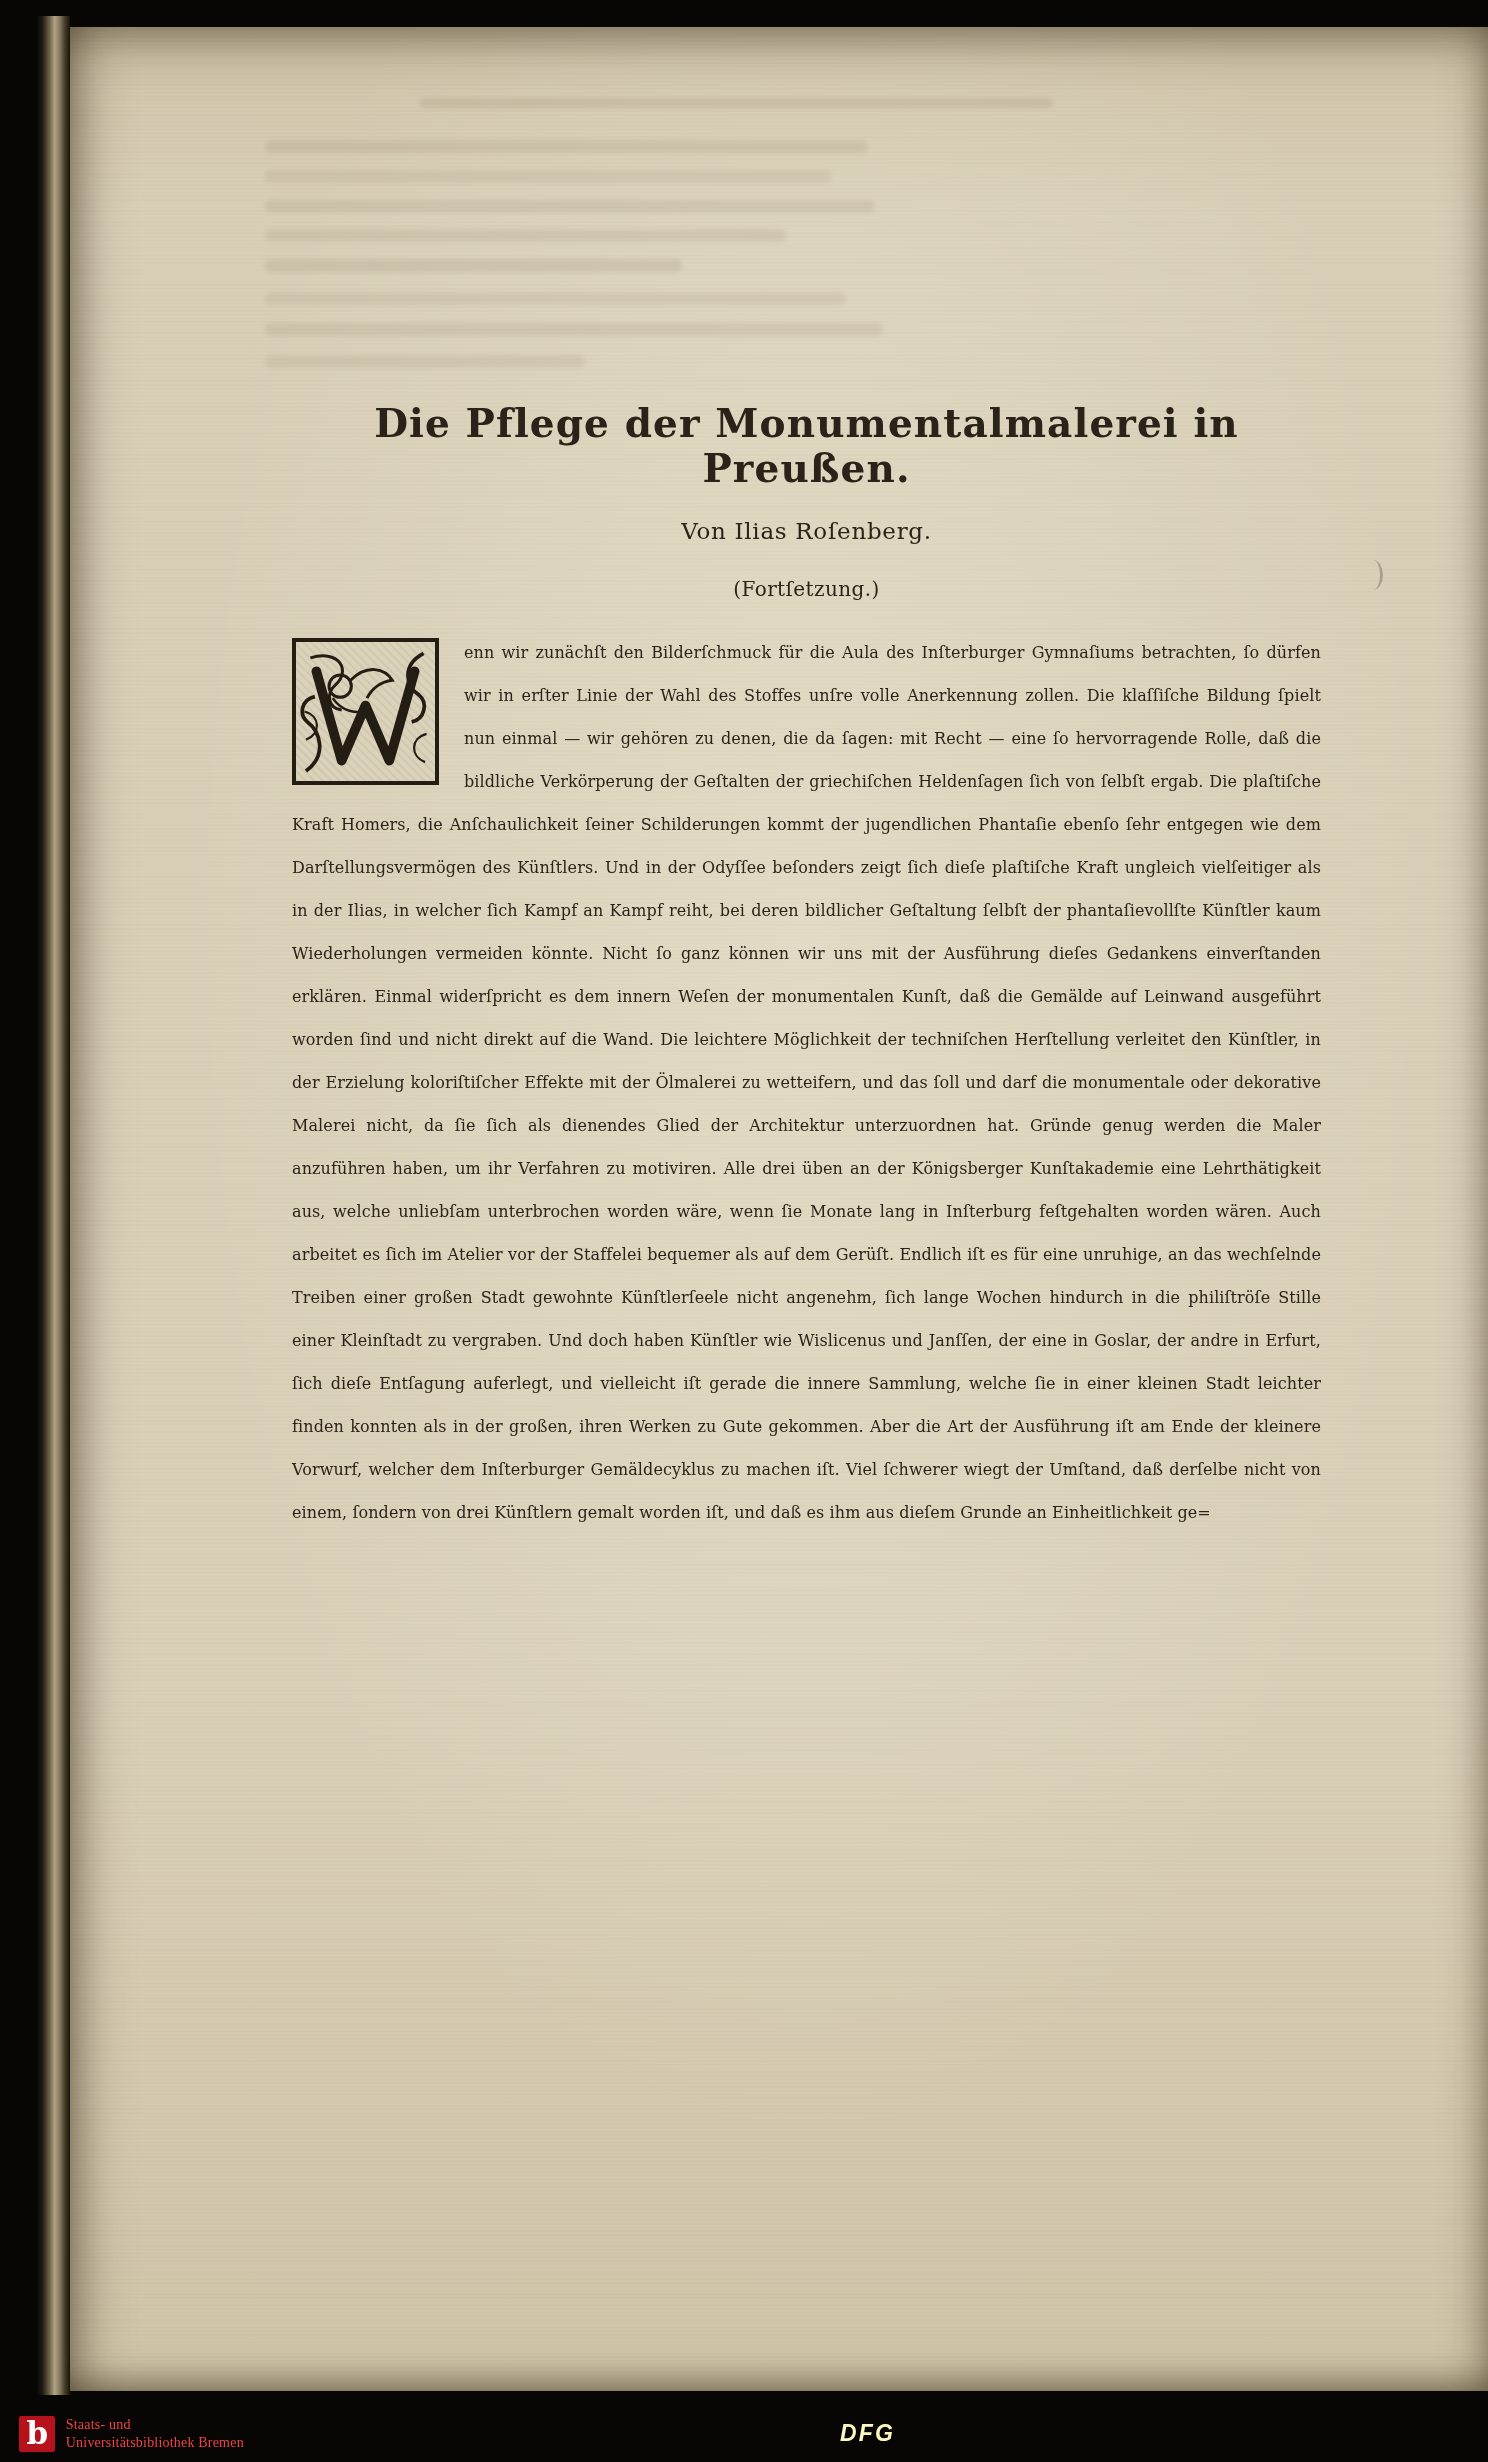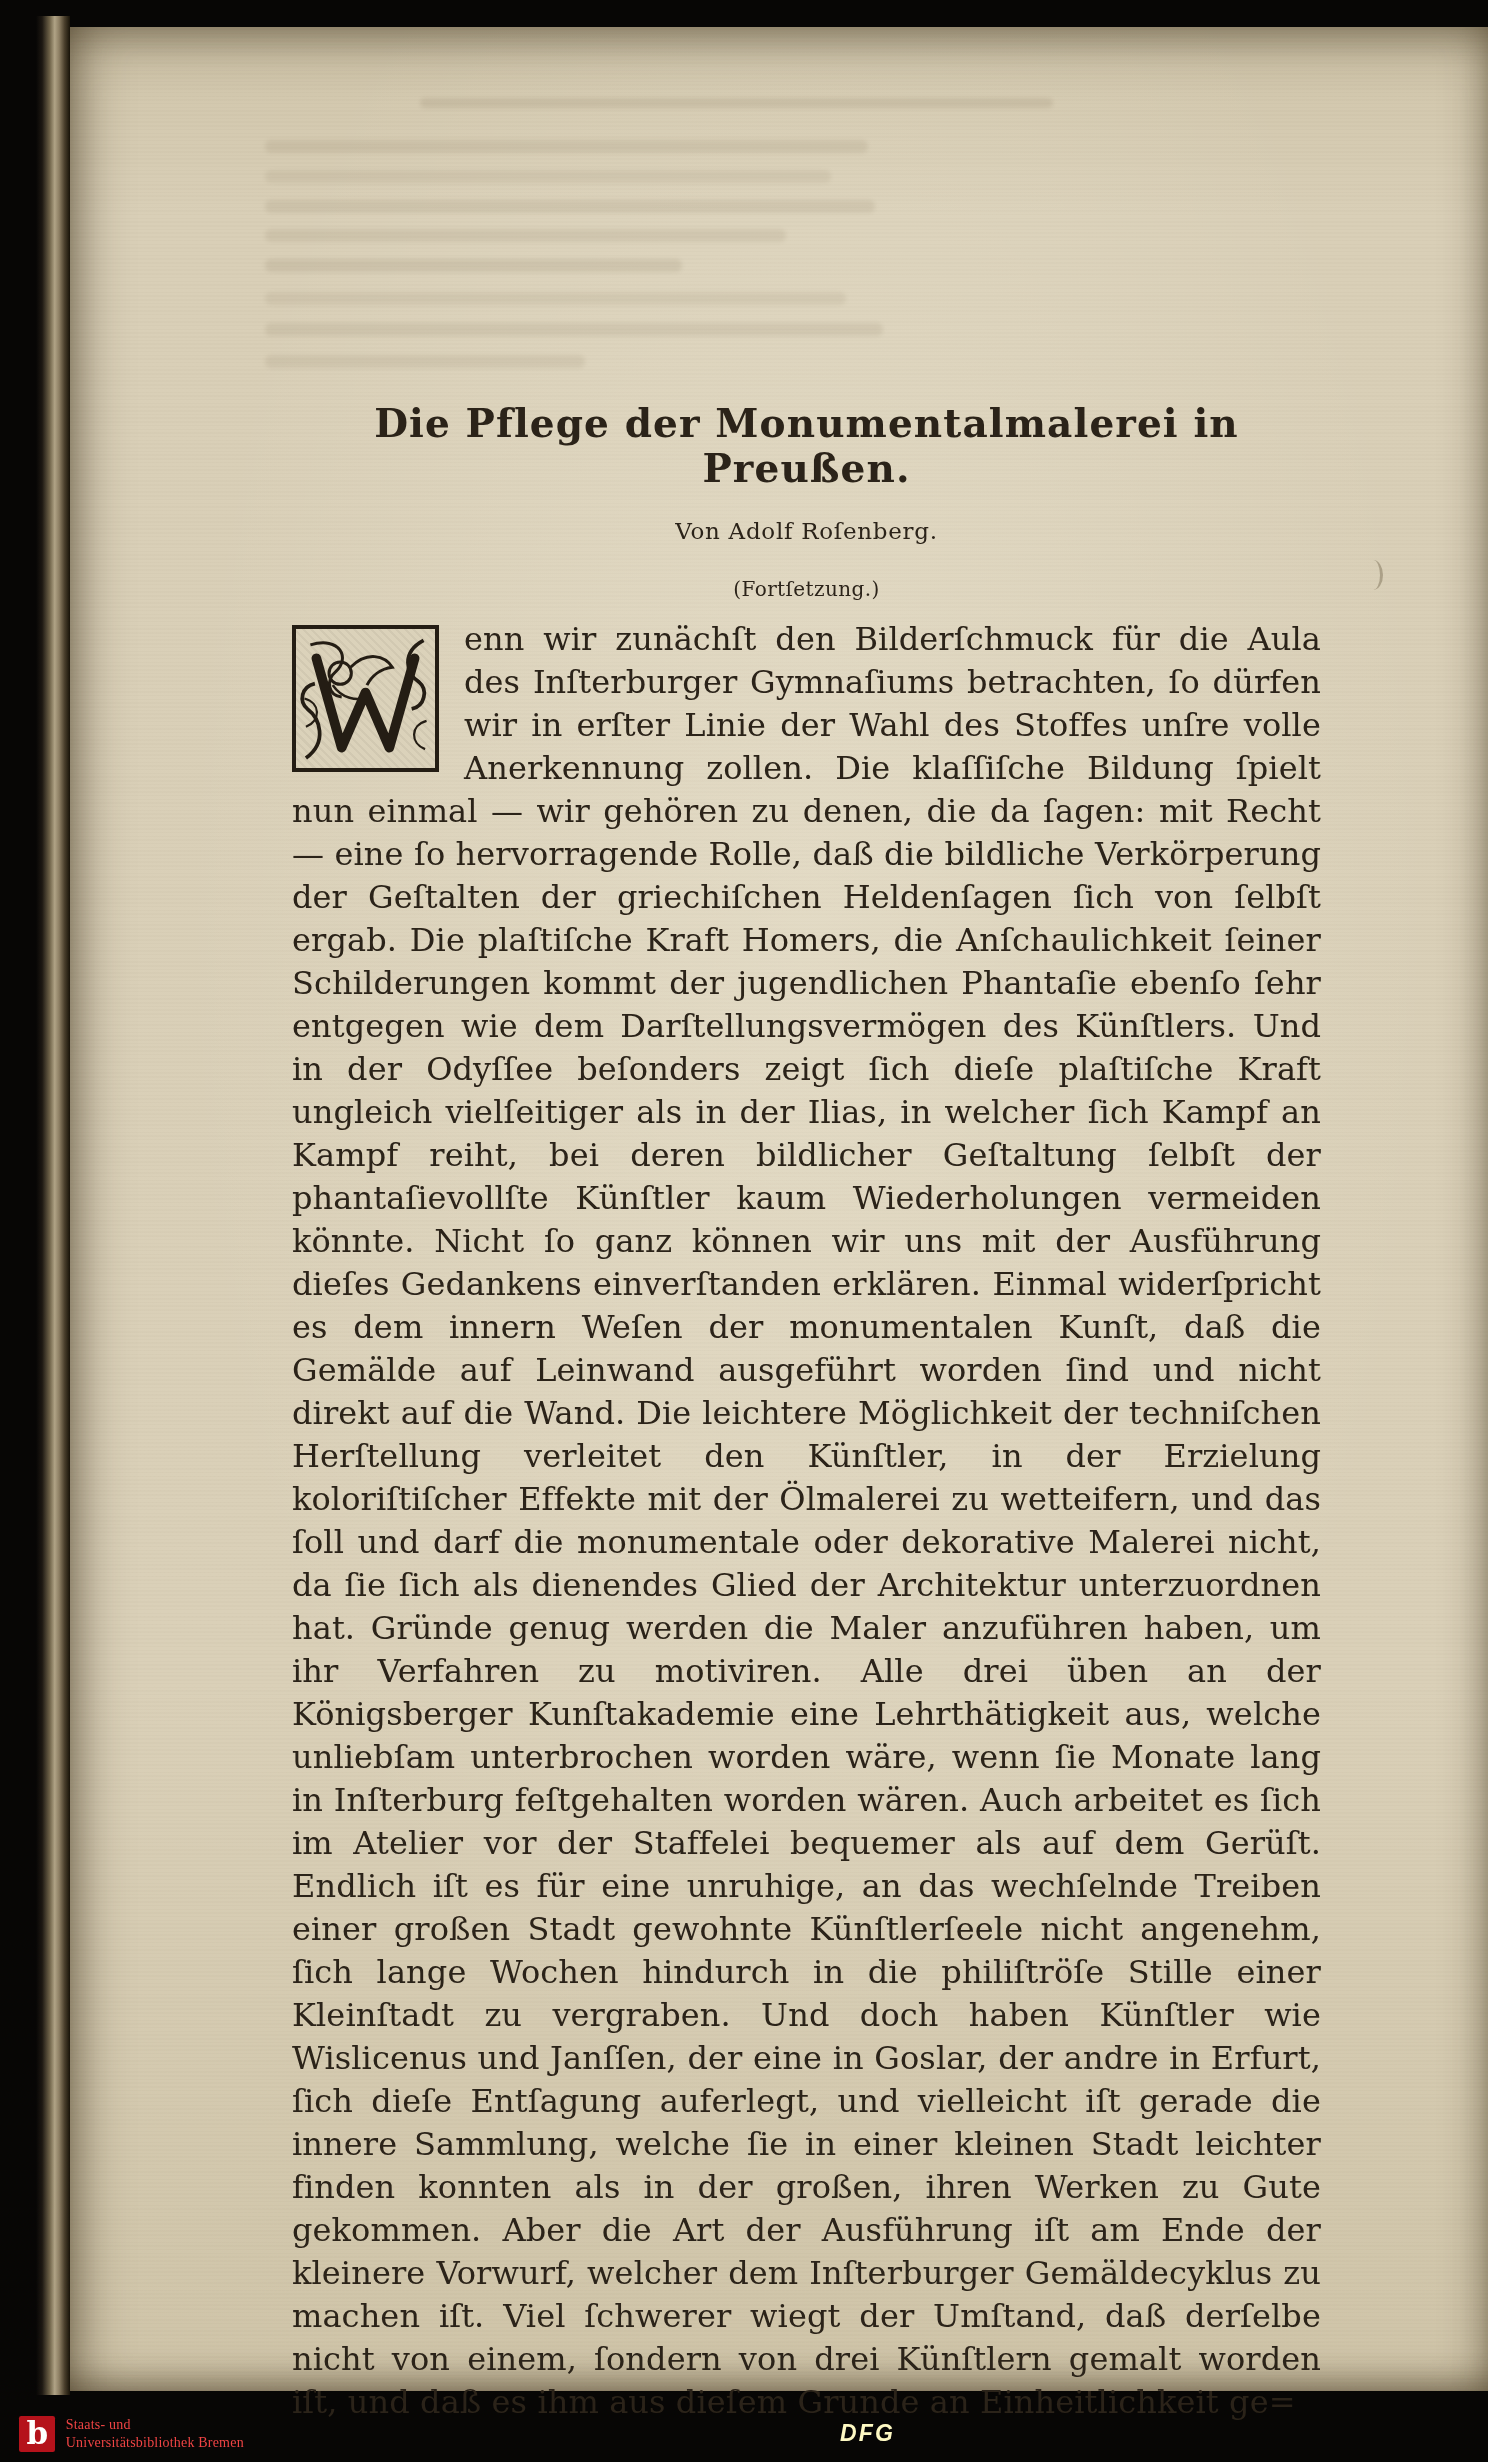--- a/index.html
+++ b/index.html
@@ -54,22 +54,22 @@
     letter-spacing:1.1px; text-align:center;
     font-family:"DejaVu Serif","Liberation Serif",serif;
   }
   .byline {
     margin-top:27px; font-size:23px; text-align:center; letter-spacing:0.7px;
   }
   .continuation {
     margin-top:33px; font-size:20px; text-align:center; letter-spacing:0.4px;
   }
   .bodytext {
-    margin-top:17px;
-    font-size:32px; line-height:43px;
+    margin-top:30px;
+    font-size:16px; line-height:43px;
     text-align:justify;
     letter-spacing:0.1px;
   }
   .dropcap-box {
     float:left;
     width:147px; height:147px;
     margin:6.7px 25px 4.5px 0;
     border:4.5px solid #241d14;
     background:
       repeating-linear-gradient(45deg, rgba(36,29,20,0.05) 0 2.2px, rgba(0,0,0,0) 2.2px 6px),
@@ -128,21 +128,21 @@
       <div class="gl" style="left:195px; top:296px; width:618px; opacity:0.11;"></div>
       <div class="gl" style="left:195px; top:328px; width:320px; opacity:0.10;"></div>
     </div>
 
     <div class="fold-mark"></div>
 
     <div class="content">
 
       <h1 class="title">Die Pflege der Monumentalmalerei in Preußen.</h1>
 
-      <div class="byline">Von Adolf Roſenberg.</div>
+      <div class="byline">Von Ilias Roſenberg.</div>
 
       <div class="continuation">(Fortſetzung.)</div>
 
       <div class="bodytext">
         <span class="dropcap-box">
           <svg width="137" height="137" viewBox="0 0 184 184">
 
             <path d="M12,172 C42,150 30,118 14,106 C2,96 6,76 24,72" fill="none" stroke="#241d14" stroke-width="5"></path>
             <path d="M170,14 C140,30 146,58 164,70 C176,80 172,102 154,106" fill="none" stroke="#241d14" stroke-width="5"></path>
             <path d="M18,20 C58,8 72,38 52,56 C38,68 42,88 60,90" fill="none" stroke="#241d14" stroke-width="4"></path>

